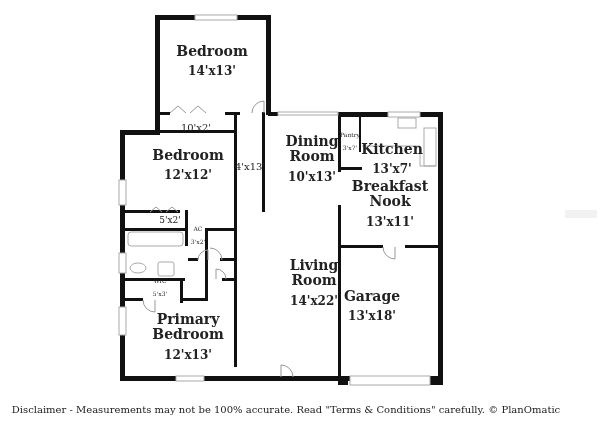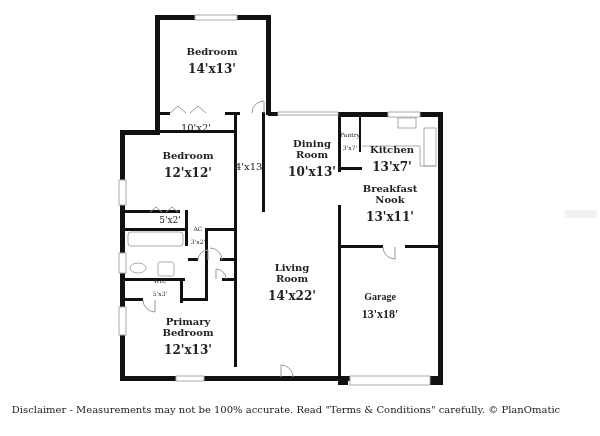--- a/index.html
+++ b/index.html
@@ -1,19 +1,19 @@
 <!DOCTYPE html>
 <html><head>
 <meta charset="utf-8">
 <style>
   html,body{margin:0;padding:0;background:#ffffff;}
   body{width:600px;height:436px;position:relative;overflow:hidden;font-family:"DejaVu Serif","Liberation Serif",serif;}
   #plan{position:absolute;left:0;top:0;width:600px;height:436px;}
   .lbl{position:absolute;text-align:center;font-weight:bold;color:#222;line-height:1.1;transform:translate(-50%,-50%);white-space:nowrap;}
-  .lbl .n{display:block;font-size:10px;}
+  .lbl .n{display:block;font-size:14px;}
   .lbl .d{display:block;font-size:12px;margin-top:6px;}
   .lbl.sm .n,.lbl.sm .d{font-size:9px;font-weight:normal;}
   .lbl.xs .n,.lbl.xs .d{font-size:6px;font-weight:normal;}
   .lbl.mid .d{font-size:10px;font-weight:normal;}
   #disclaimer{position:absolute;left:0;width:572px;top:404px;text-align:center;font-size:10px;color:#222;font-family:"DejaVu Serif","Liberation Serif",serif;}
   #watermark{position:absolute;left:565px;top:210px;width:32px;height:8px;background:#f2f2f2;}
 </style>
 </head>
 <body>
 
@@ -138,25 +138,25 @@
 </div>
 <div class="lbl" style="left:392px;top:159px;">
   <span class="n">Kitchen</span>
   <span class="d">13'x7'</span>
 </div>
 <div class="lbl" style="left:390px;top:204px;">
   <span class="n">Breakfast</span>
   <span class="n">Nook</span>
   <span class="d">13'x11'</span>
 </div>
-<div class="lbl" style="left:292px;top:283px;text-align:center;">
+<div class="lbl" style="left:314px;top:283px;text-align:center;">
   <span class="n">Living</span>
   <span class="n">Room</span>
   <span class="d">14'x22'</span>
 </div>
-<div class="lbl" style="left:380px;top:306px;font-family:Liberation Serif, serif;">
+<div class="lbl" style="left:372px;top:306px;">
   <span class="n">Garage</span>
   <span class="d">13'x18'</span>
 </div>
 
 <div id="watermark"></div>
 
 <div id="disclaimer">Disclaimer - Measurements may not be 100% accurate. Read "Terms &amp; Conditions" carefully. © PlanOmatic</div>
 
 </body></html>

